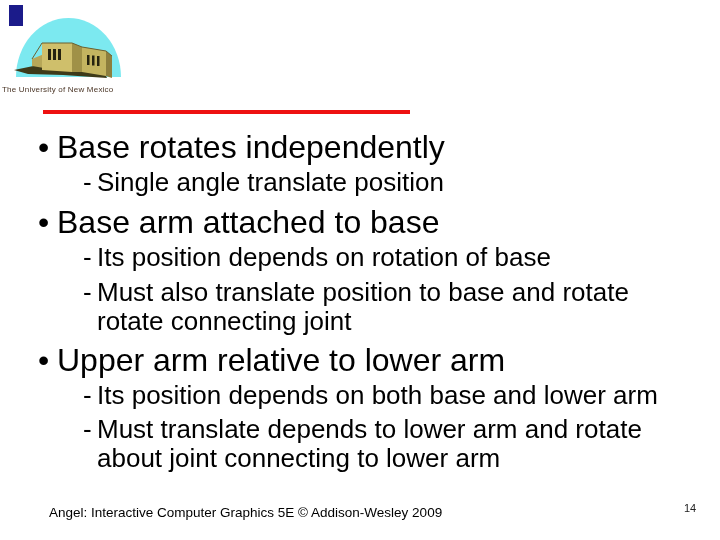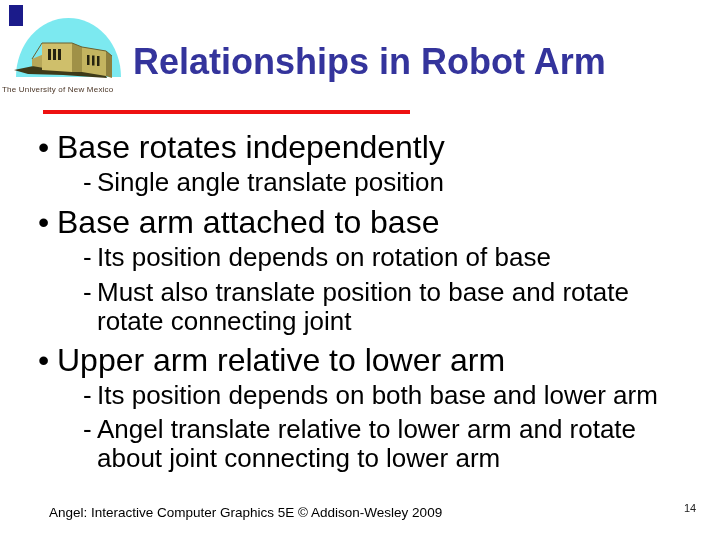--- a/index.html
+++ b/index.html
@@ -53,21 +53,20 @@
         <rect x="50" y="37" width="3" height="11"></rect>
         <rect x="79" y="43" width="2.5" height="10"></rect>
         <rect x="84" y="43.5" width="2.5" height="10"></rect>
         <rect x="89" y="44" width="2.5" height="10"></rect>
       </g>
       <path d="M 24 47 L 34 31 M 34 31 L 64 31 L 74 35 L 98 39 L 104 44" fill="none" stroke="#6b5f2e" stroke-width="1"></path>
     </svg>
   </div>
   <div class="logo-caption">The University of New Mexico</div>
 
-  <div class="slide-title">Relationships in Robot Arm</div>
 
   <div class="title-rule"></div>
 
   <div class="b l1" style="top:131px">
     <span class="mk">•</span>
     <span>Base rotates independently</span>
   </div>
 
   <div class="b l2" style="top:169px">
     <span class="mk">-</span>
@@ -95,21 +94,21 @@
     <span>Upper arm relative to lower arm</span>
   </div>
 
   <div class="b l2" style="top:382px">
     <span class="mk">-</span>
     <span>Its position depends on both base and lower arm</span>
   </div>
 
   <div class="b l2" style="top:416px">
     <span class="mk">-</span>
-    <span>Angel translate relative to lower arm and rotate</span>
+    <span>Must translate depends to lower arm and rotate</span>
   </div>
   <div class="cont" style="top:445px">about joint connecting to lower arm</div>
 
   <div class="footer">Angel: Interactive Computer Graphics 5E © Addison-Wesley 2009</div>
 
   <div class="pagenum">14</div>
 
 </div>
 
 </body></html>

